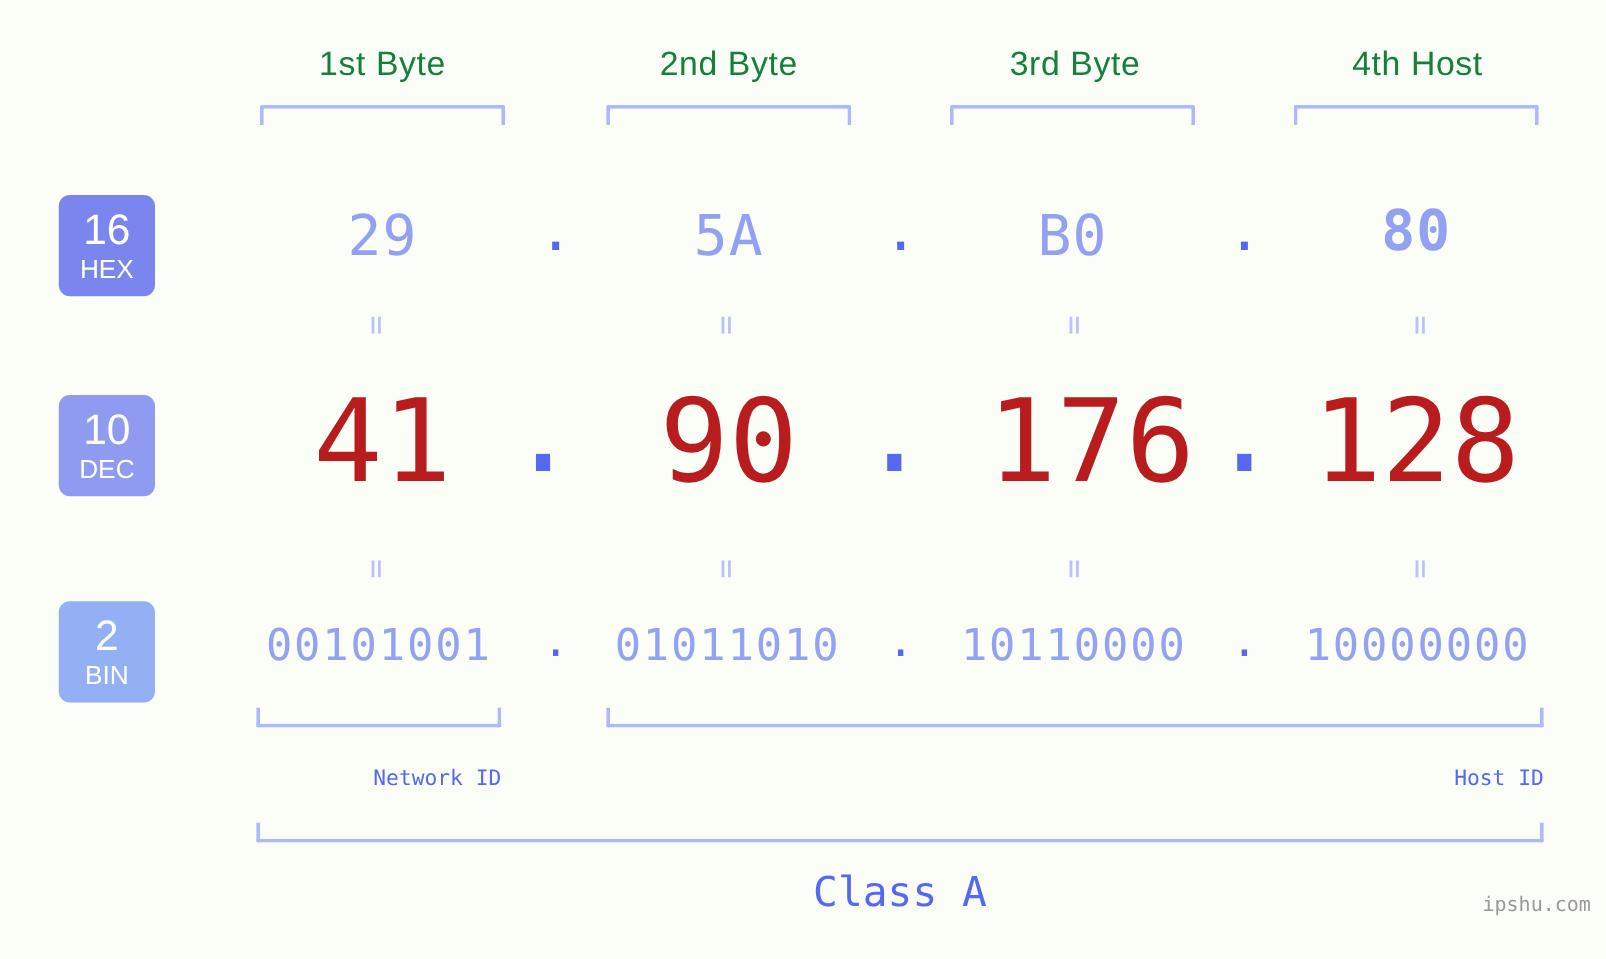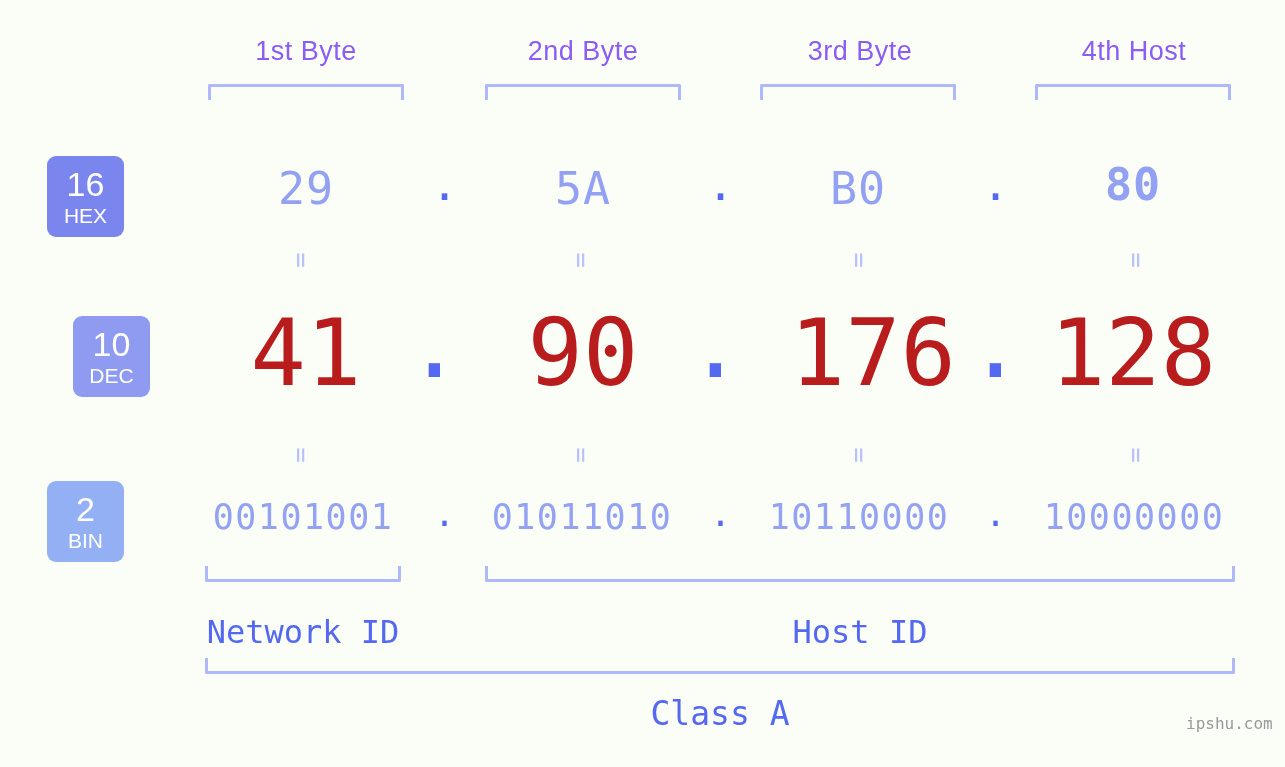--- a/index.html
+++ b/index.html
@@ -9,21 +9,21 @@
     font-family:"Liberation Sans", sans-serif;
     position:relative;
     overflow:hidden;
   }
   .stage { position:absolute; left:0; top:0; width:1285px; height:767px; }
 
   
   .byte-head {
     position:absolute;
     text-align:center;
-    color:#8b5cf6;
+    color:#15803d;
     font-size:27px;
     font-family:"Liberation Sans", sans-serif;
     letter-spacing:.5px;
     white-space:nowrap;
   }
 
   
   .bracket-down {
     position:absolute;
     border:3px solid #aeb8fb;
@@ -84,23 +84,23 @@
     font-family:"DejaVu Sans Mono", monospace;
     transform:rotate(90deg);
     line-height:1;
     width:30px;
     text-align:center;
   }
 
   
   .idlabel {
     position:absolute;
-    text-align:center;
+    text-align:right;
     color:#5468f2;
-    font-size:32px;
+    font-size:17px;
     font-family:"DejaVu Sans Mono", monospace;
     white-space:nowrap;
   }
   .classlabel {
     position:absolute;
     text-align:center;
     color:#5468f2;
     font-size:33px;
     font-family:"DejaVu Sans Mono", monospace;
     white-space:nowrap;
@@ -125,21 +125,21 @@
 
   <div class="bracket-down" style="left:208px; top:84px; width:196px;"></div>
   <div class="bracket-down" style="left:485px; top:84px; width:196px;"></div>
   <div class="bracket-down" style="left:760px; top:84px; width:196px;"></div>
   <div class="bracket-down" style="left:1035px; top:84px; width:196px;"></div>
 
   <div class="badge" style="left:47px; top:156px; height:81px; background:#7b85ee;">
     <span class="num">16</span>
     <span class="lbl">HEX</span>
   </div>
-  <div class="badge" style="left:47px; top:316px; height:81px; background:#8e9bf0;margin-left:26px;">
+  <div class="badge" style="left:47px; top:316px; height:81px; background:#8e9bf0;">
     <span class="num">10</span>
     <span class="lbl">DEC</span>
   </div>
   <div class="badge" style="left:47px; top:481px; height:81px; background:#94b0f5;">
     <span class="num">2</span>
     <span class="lbl">BIN</span>
   </div>
 
   <div class="cell hex-val" style="left:208px; top:162px; width:196px;">29</div>
   <div class="dot dot-hex" style="left:404px; top:162px; width:81px;">.</div>

